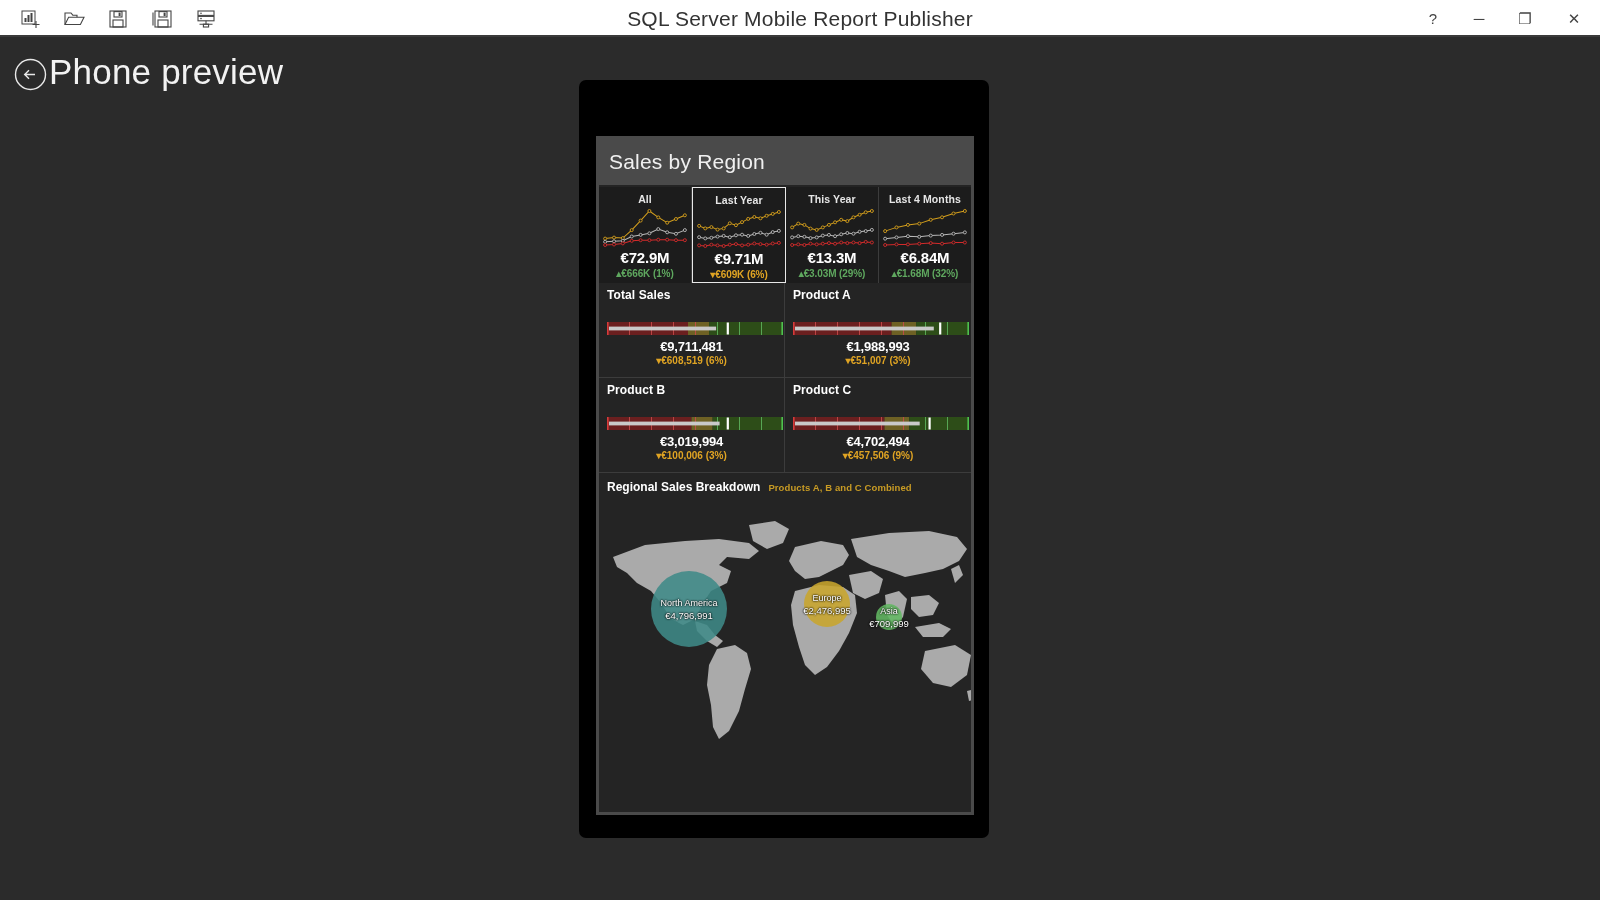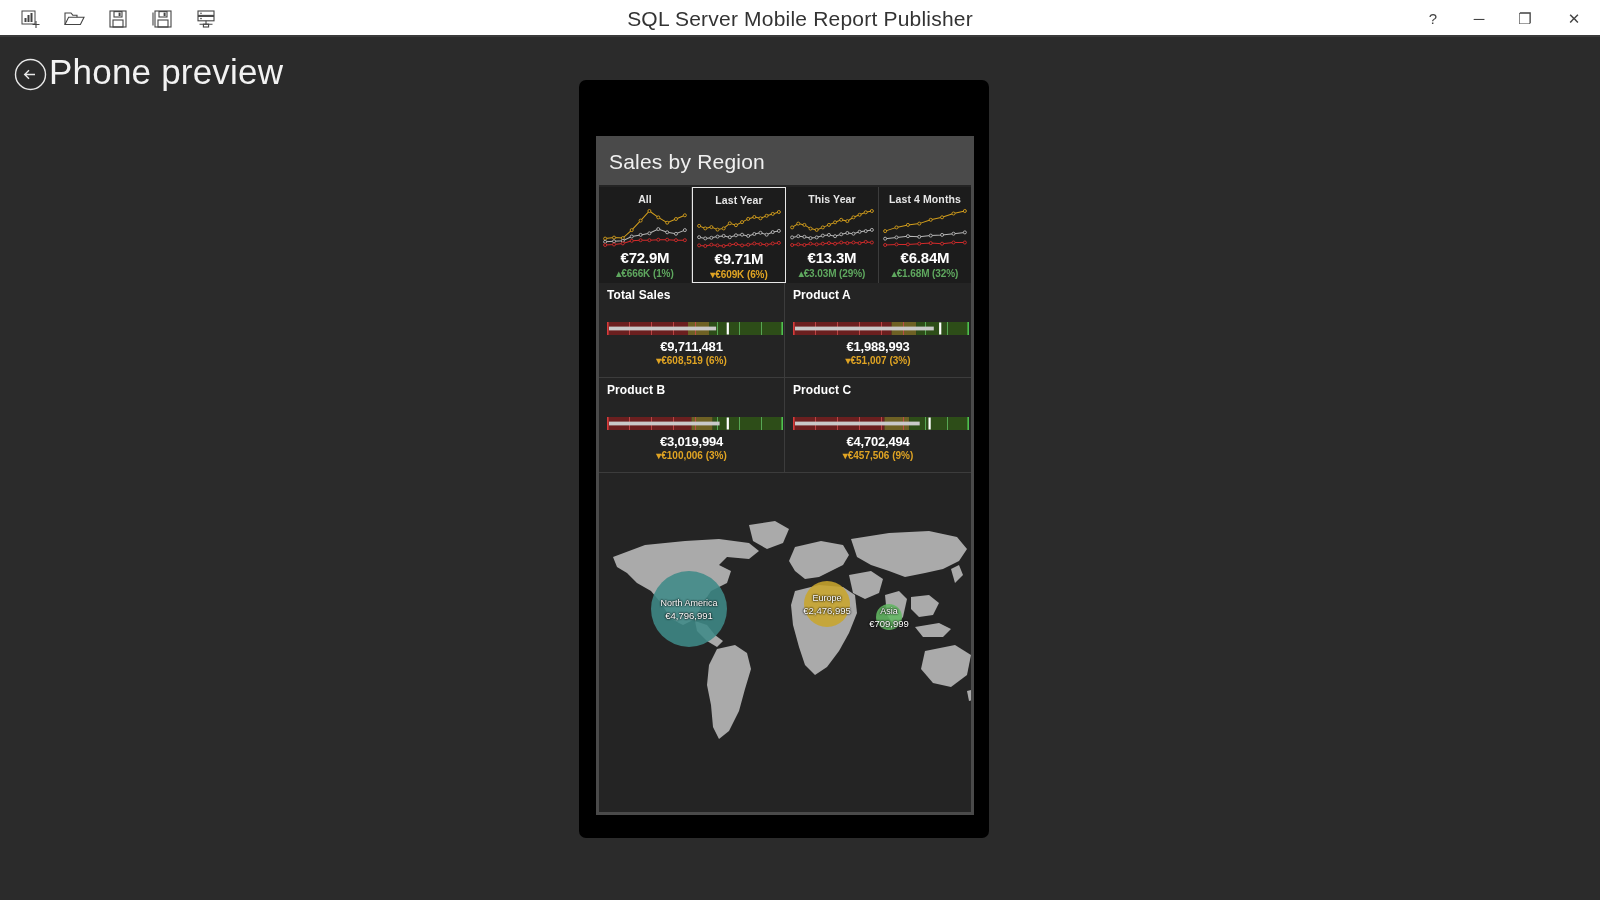--- a/index.html
+++ b/index.html
@@ -517,20 +517,24 @@
               <rect x="135.5" y="0.5" width="2.2" height="12" fill="#ffffff"></rect>
             </svg>
           <div class="gauge-value">€4,702,494</div>
           <div class="gauge-delta down">
             <span>▾</span><span>€457,506 (9%)</span>
           </div>
         </div>
       </div>
 
       <div class="map-section">
+        <div class="map-head">
+          <div class="map-title">Regional Sales Breakdown</div>
+          <div class="map-sub">Products A, B and C Combined</div>
+        </div>
         <div class="map-canvas">
           <svg id="map-svg" width="100%" height="100%" viewBox="0 0 372 250" preserveAspectRatio="xMidYMid meet">
               <path d="M14,58 L46,46 L86,42 L120,40 L150,44 L160,52 L150,60 L128,58 L120,66 L132,72 L128,84 L112,92 L104,104 L96,120 L84,126 L72,120 L62,104 L52,92 L38,84 L28,74 L18,68 Z" fill="#aaaaaa" stroke="none"></path>
               <path d="M150,26 L176,22 L190,30 L184,44 L168,50 L154,42 Z" fill="#aaaaaa" stroke="none"></path>
               <path d="M96,122 L108,126 L116,136 L124,142 L118,148 L108,142 L98,132 Z" fill="#aaaaaa" stroke="none"></path>
               <path d="M118,150 L136,146 L148,154 L152,170 L146,190 L140,212 L130,232 L120,240 L114,228 L112,206 L108,186 L110,166 Z" fill="#aaaaaa" stroke="none"></path>
               <path d="M196,48 L222,42 L244,46 L250,56 L244,66 L232,72 L220,78 L206,80 L196,72 L190,62 Z" fill="#aaaaaa" stroke="none"></path>
               <path d="M196,92 L220,86 L244,88 L256,96 L258,114 L250,134 L240,152 L228,168 L216,176 L206,166 L200,148 L194,126 L192,106 Z" fill="#aaaaaa" stroke="none"></path>
               <path d="M250,76 L272,72 L284,80 L280,94 L266,100 L254,94 Z" fill="#aaaaaa" stroke="none"></path>
               <path d="M252,40 L290,34 L330,32 L358,38 L368,50 L360,62 L344,70 L326,74 L306,78 L290,72 L272,66 L258,58 Z" fill="#aaaaaa" stroke="none"></path>

